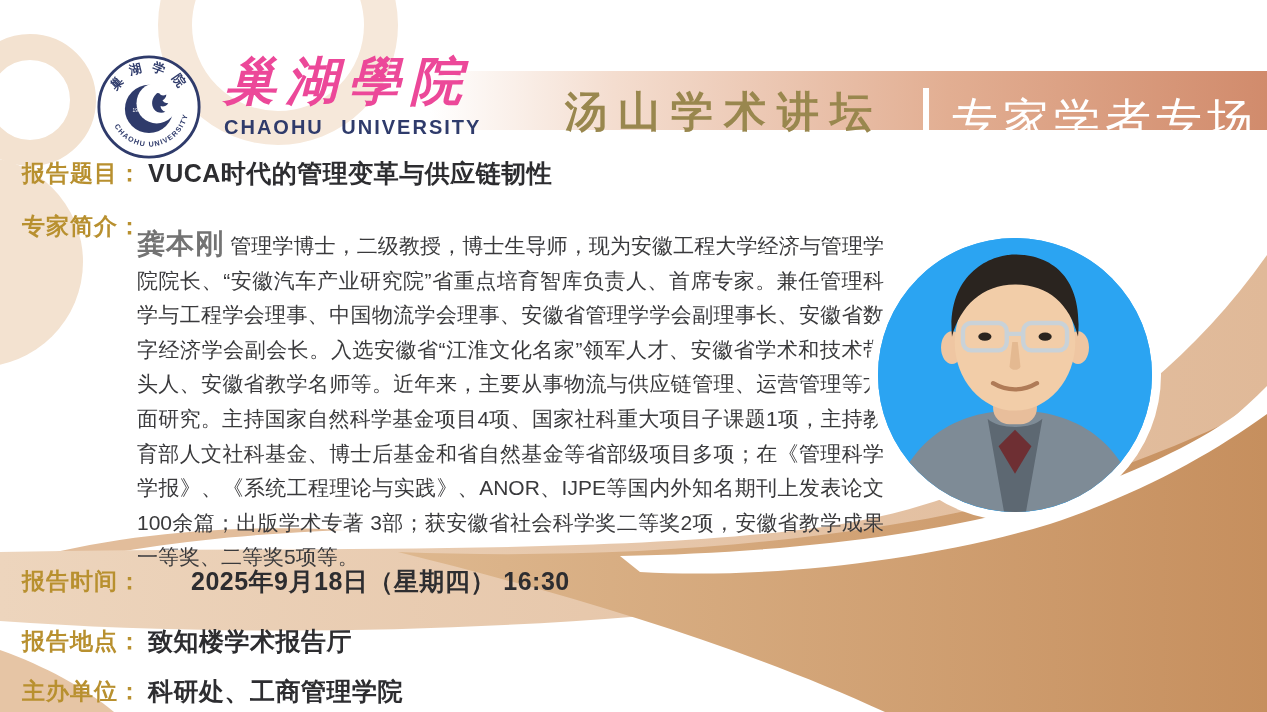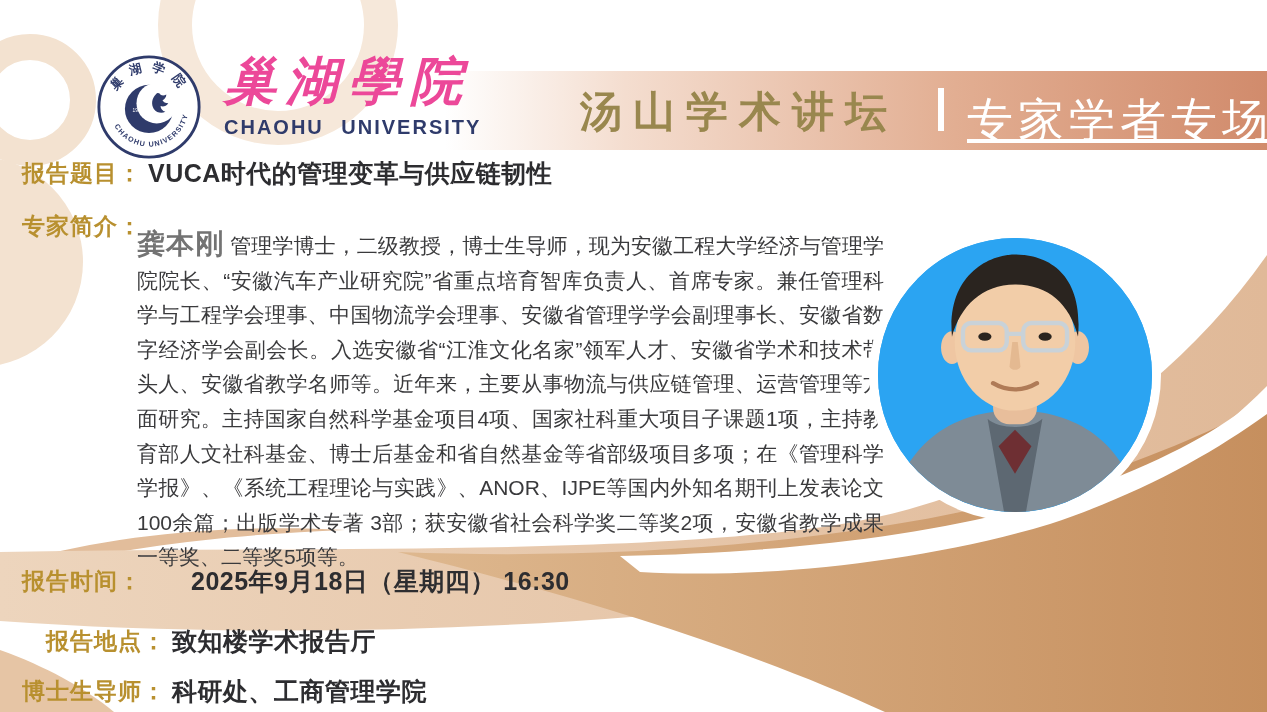--- a/index.html
+++ b/index.html
@@ -13,39 +13,39 @@
   .uni-name{position:absolute;left:224px;top:52px;z-index:3;}
   .uni-name .cn{
     font-family:"Liberation Serif","DejaVu Serif",serif;font-weight:bold;font-style:italic;
     font-size:52px;color:#ec4899;letter-spacing:10px;line-height:60px;white-space:nowrap;
   }
   .uni-name .en{
     font-size:20px;font-weight:bold;color:#2F3B6B;letter-spacing:2px;word-spacing:10px;
     margin-top:4px;white-space:nowrap;
   }
   .banner{
-    position:absolute;left:445px;right:0;top:71px;height:79px;z-index:2;
+    position:absolute;left:430px;right:0;top:71px;height:59px;z-index:2;
     background:linear-gradient(90deg, rgba(250,240,233,0) 0%, #F4DDCF 22%, #E2AE92 62%, #D18B6C 100%);
   }
   .banner-title{
     position:absolute;left:135px;top:13px;font-size:42px;font-weight:bold;
     color:#99874E;letter-spacing:11px;white-space:nowrap;
   }
   .banner-divider{position:absolute;left:493px;top:17px;width:6px;height:43px;background:#ffffff;}
   .banner-subtitle{
     position:absolute;left:522px;top:19px;font-size:46px;color:#ffffff;
     font-family:"Liberation Serif","DejaVu Serif",serif;letter-spacing:5px;white-space:nowrap;text-decoration:underline;
   }
   
   .row{position:absolute;left:22px;display:flex;align-items:center;z-index:3;white-space:nowrap;}
   .lab{font-size:23px;font-weight:bold;color:#B8902F;letter-spacing:1px;}
   .val{font-size:25px;font-weight:bold;color:#2D2D30;margin-left:6px;letter-spacing:0.5px;}
   #row-topic{top:157px;}
   #row-time{top:565px;gap:43px;}
-  #row-place{top:625px;margin-left:24px;}
+  #row-place{top:625px;}
   #row-host{top:675px;}
   .bio-label{position:absolute;left:22px;top:211px;z-index:3;}
   .bio{
     position:absolute;left:137px;top:206px;width:747px;z-index:3;
     font-size:21px;line-height:34.6px;color:#3A3A3C;text-align:justify;
   }
   .bio strong{font-size:28px;color:#737373;letter-spacing:1px;}
   
   .photo{
     position:absolute;left:869px;top:229px;width:274px;height:274px;z-index:4;
@@ -157,17 +157,17 @@
     <span class="lab">报告时间：</span>
     <span class="val">2025年9月18日（星期四） 16:30</span>
   </div>
 
   <div class="row" id="row-place">
     <span class="lab">报告地点：</span>
     <span class="val">致知楼学术报告厅</span>
   </div>
 
   <div class="row" id="row-host">
-    <span class="lab">博士生导师：</span>
+    <span class="lab">主办单位：</span>
     <span class="val">科研处、工商管理学院</span>
   </div>
 
 </div>
 
 </body></html>

